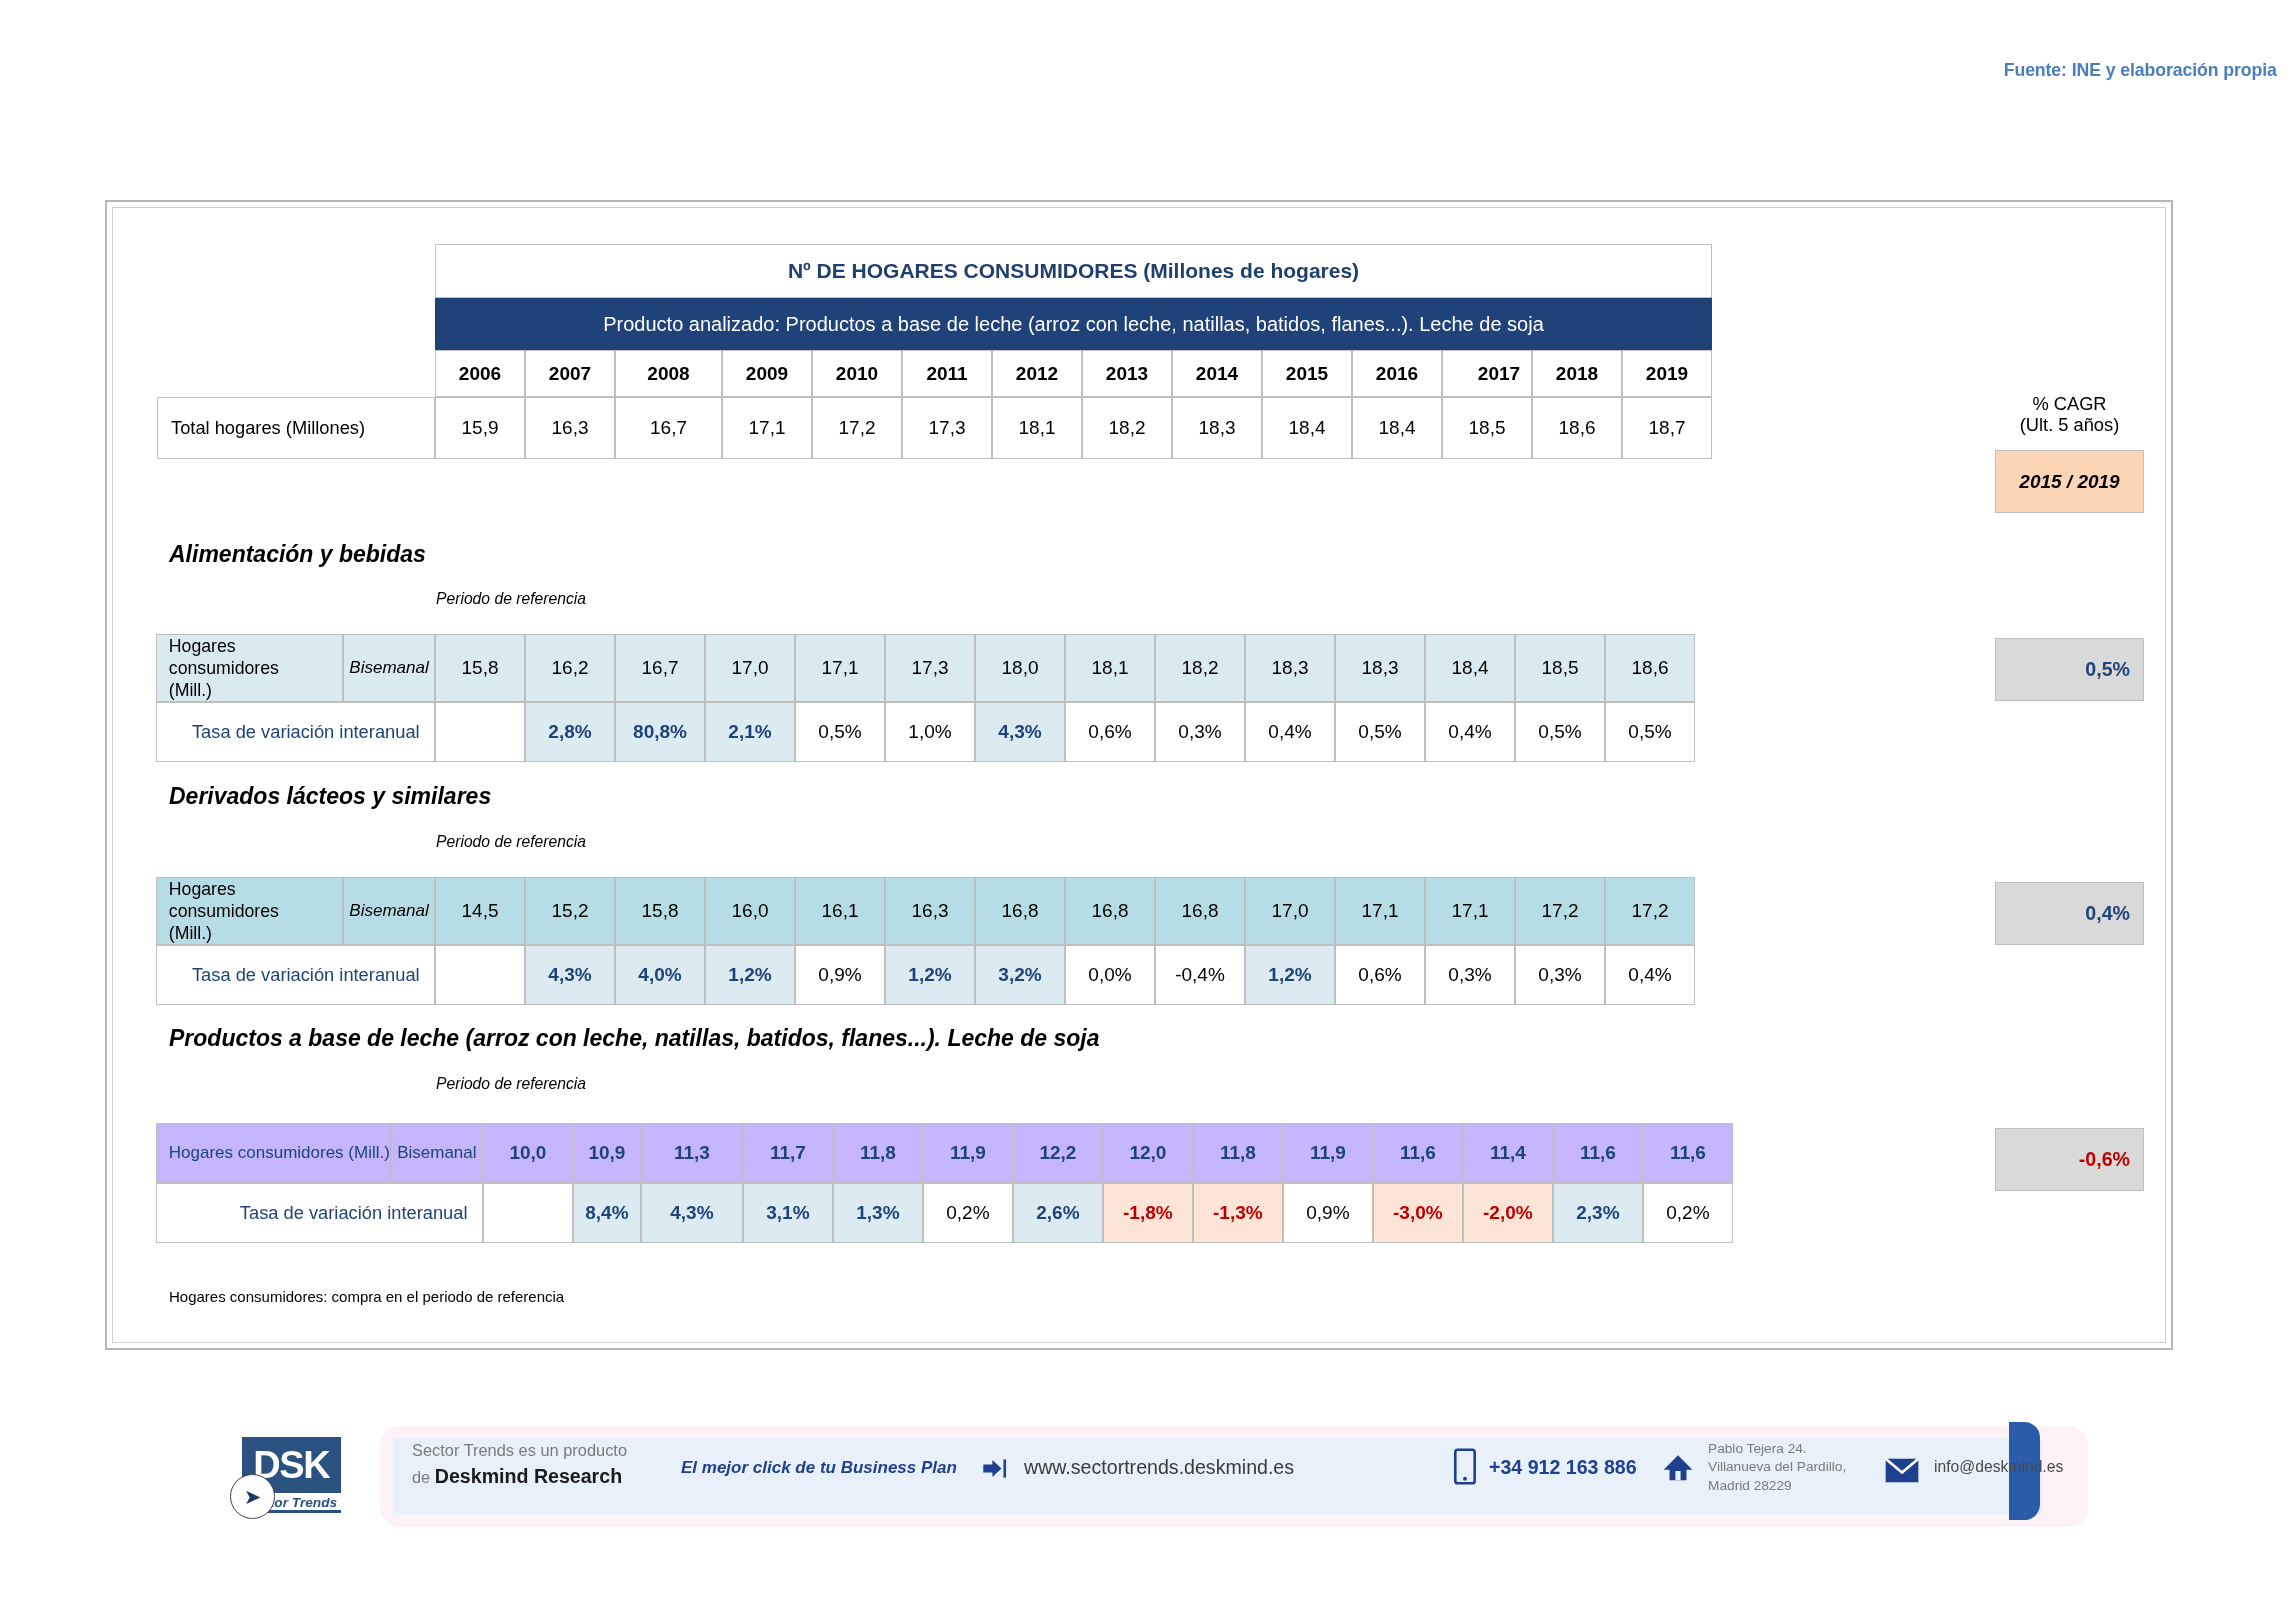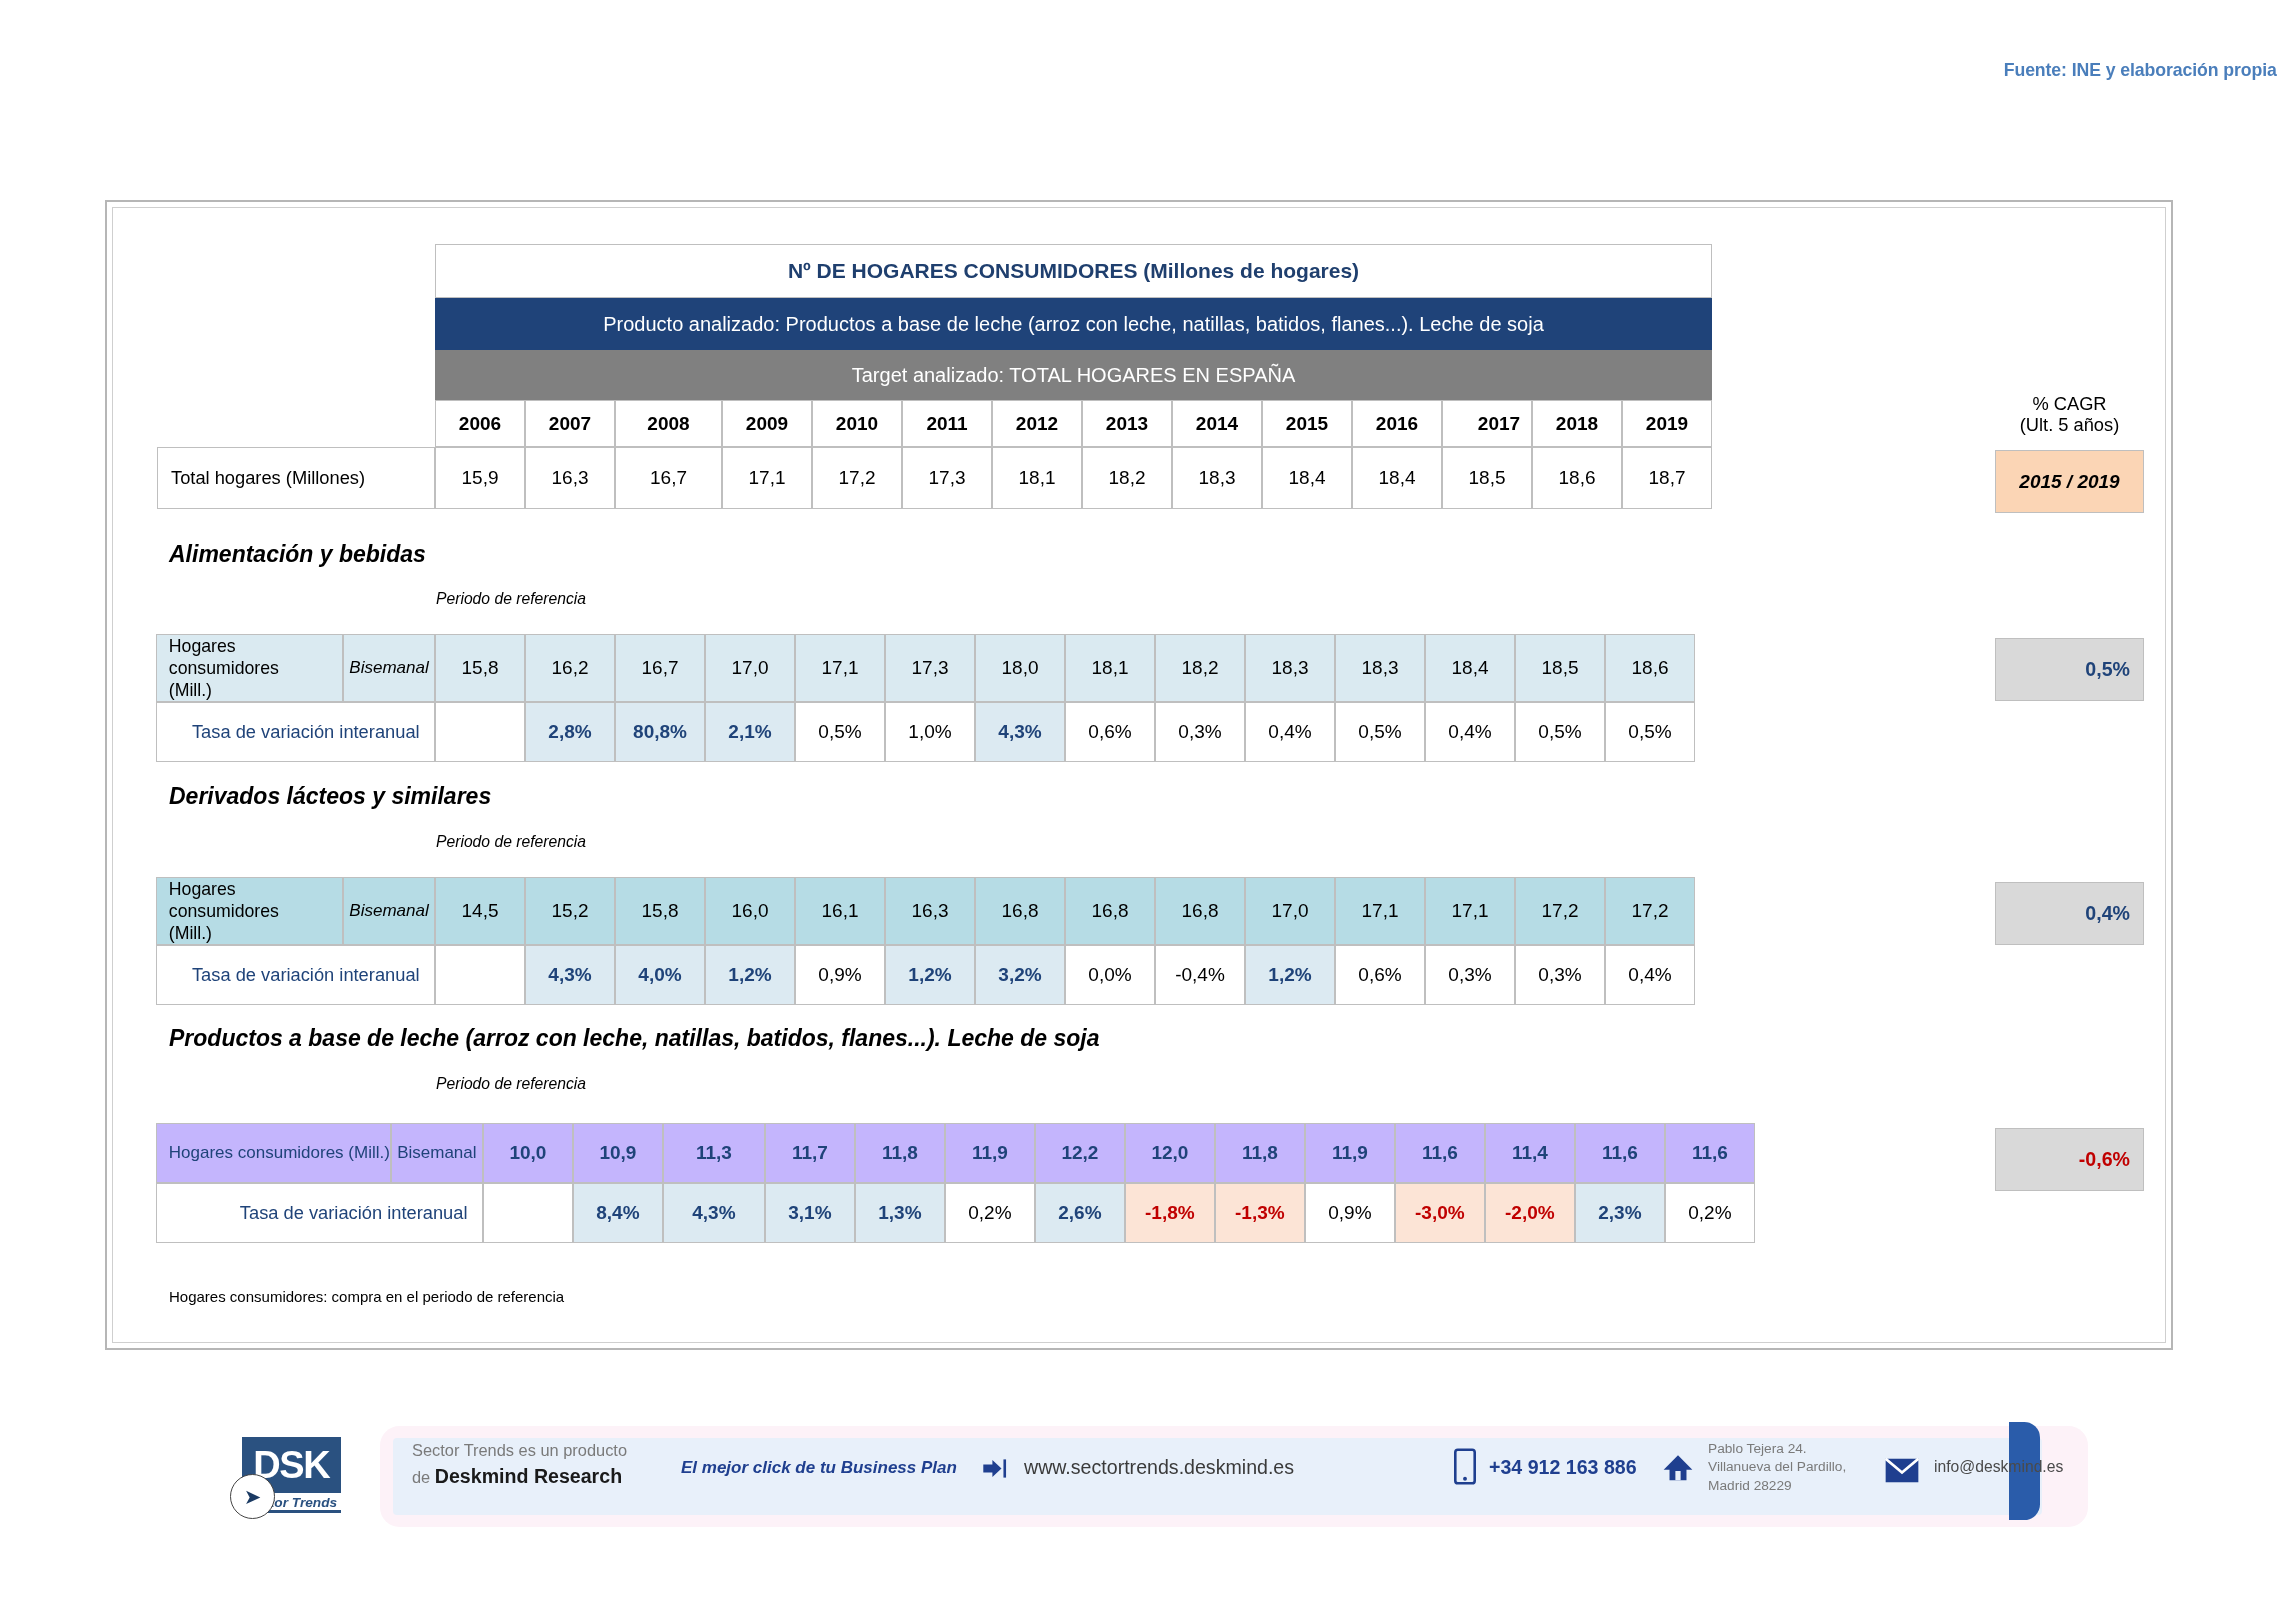--- a/index.html
+++ b/index.html
@@ -197,24 +197,20 @@
 <div class="hdr-wrap">
   <table id="header-table">
       <tbody>
         <tr>
           <td class="spacer-left" style="width: 278px; height: 54px;"></td>
           <td colspan="14" class="hdr-title" style="width: 1265px;">Nº DE HOGARES CONSUMIDORES (Millones de hogares)</td>
         </tr>
         <tr>
           <td class="spacer-left" style="height: 52px;"></td>
           <td colspan="14" class="hdr-product">Producto analizado: Productos a base de leche (arroz con leche, natillas, batidos, flanes...). Leche de soja</td>
-        </tr>
-        <tr>
-          <td class="spacer-left" style="height: 50px;"></td>
-          <td colspan="14" class="hdr-target">Target analizado: TOTAL HOGARES EN ESPAÑA</td>
         </tr>
         <tr>
           <td class="spacer-left" style="height: 47px;"></td>
           <td class="yr-cell" style="width: 90px;">2006</td>
           <td class="yr-cell" style="width: 90px;">2007</td>
           <td class="yr-cell" style="width: 107px;">2008</td>
           <td class="yr-cell" style="width: 90px;">2009</td>
           <td class="yr-cell" style="width: 90px;">2010</td>
           <td class="yr-cell" style="width: 90px;">2011</td>
           <td class="yr-cell" style="width: 90px;">2012</td>
@@ -350,21 +346,21 @@
     <div class="cagr-cell cagr-pos" style="top: 882px;">0,4%</div>
     <div class="sec-title" style="top: 1025px;">Productos a base de leche (arroz con leche, natillas, batidos, flanes...). Leche de soja</div>
     <div class="period-label" style="top: 1075px;">Periodo de referencia</div>
     <div class="block" style="top: 1123px;">
       <table>
         <tbody>
           <tr>
             <td class="cellborder lbl-cell bg3 b3lbl" style="width: 187px; height: 60px; white-space: nowrap; font-size: 17px;">Hogares consumidores (Mill.)</td>
             <td class="cellborder sub-cell bg3 b3lbl" style="width: 92px; font-style: normal;">Bisemanal</td>
             <td class="cellborder num-cell bg3 b3txt" style="width: 90px;">10,0</td>
-            <td class="cellborder num-cell bg3 b3txt" style="width: 90px; margin-left: 8px;">10,9</td>
+            <td class="cellborder num-cell bg3 b3txt" style="width: 68px; margin-left: 8px;">10,9</td>
             <td class="cellborder num-cell bg3 b3txt" style="width: 102px;">11,3</td>
             <td class="cellborder num-cell bg3 b3txt" style="width: 90px;">11,7</td>
             <td class="cellborder num-cell bg3 b3txt" style="width: 90px;">11,8</td>
             <td class="cellborder num-cell bg3 b3txt" style="width: 90px;">11,9</td>
             <td class="cellborder num-cell bg3 b3txt" style="width: 90px;">12,2</td>
             <td class="cellborder num-cell bg3 b3txt" style="width: 90px;">12,0</td>
             <td class="cellborder num-cell bg3 b3txt" style="width: 90px;">11,8</td>
             <td class="cellborder num-cell bg3 b3txt" style="width: 90px;">11,9</td>
             <td class="cellborder num-cell bg3 b3txt" style="width: 90px;">11,6</td>
             <td class="cellborder num-cell bg3 b3txt" style="width: 90px;">11,4</td>

